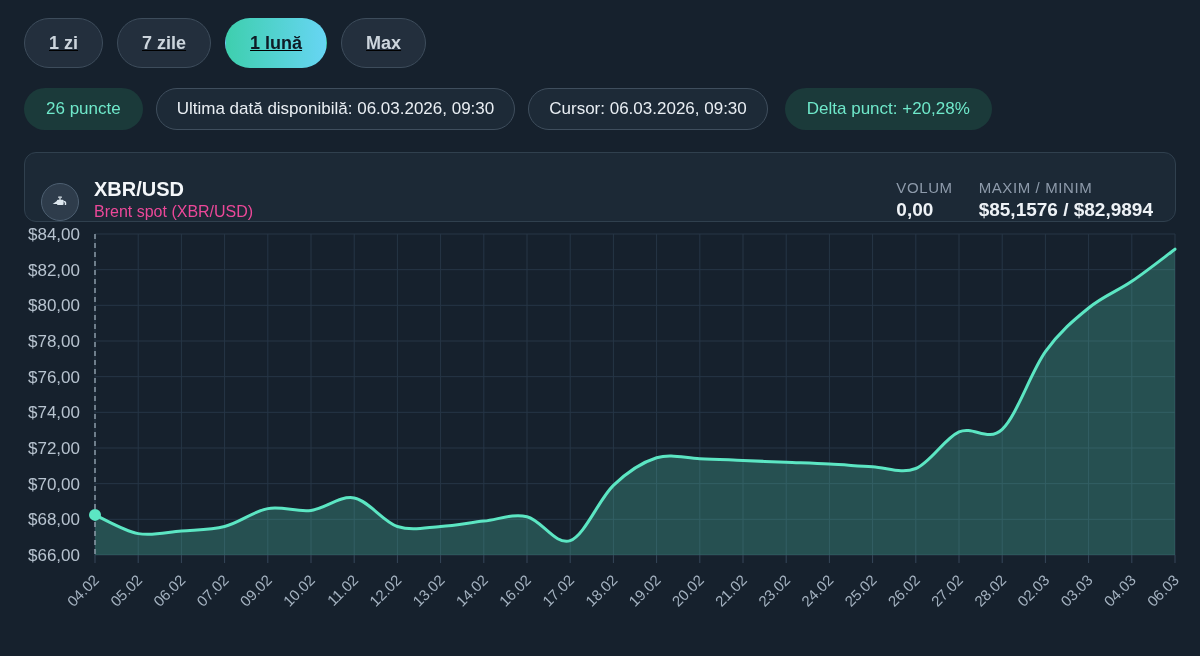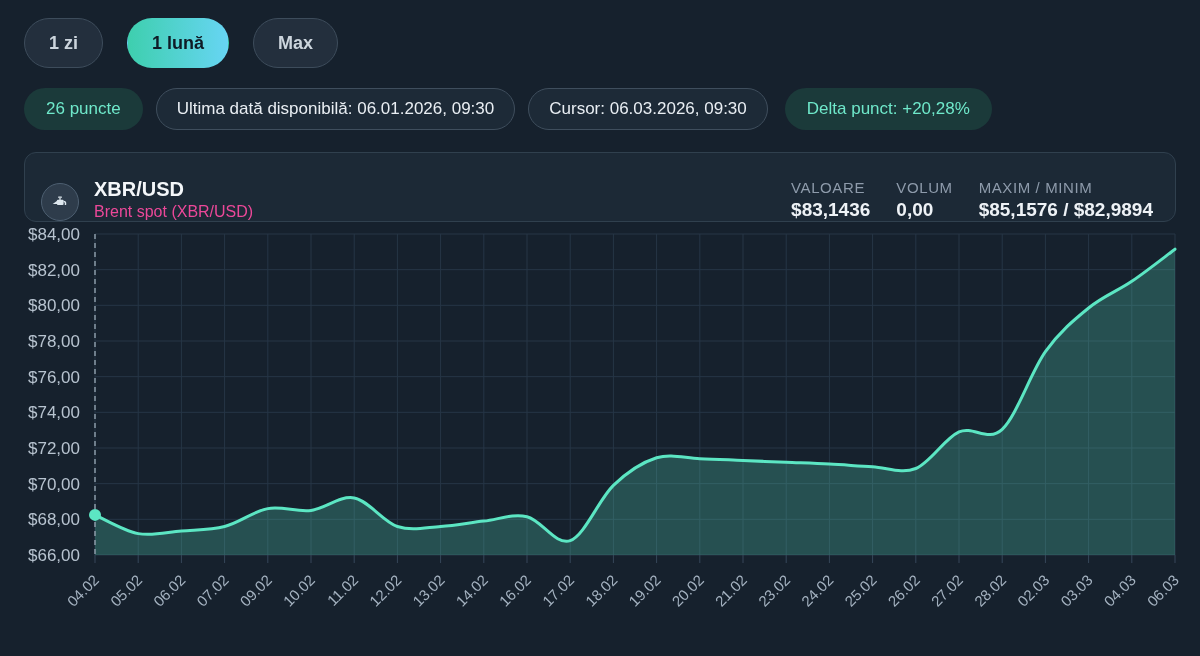--- a/index.html
+++ b/index.html
@@ -5,21 +5,21 @@
   * { box-sizing: border-box; }
   html,body { margin:0; padding:0; }
   body {
     width:1200px; height:656px;
     background:#16212d;
     font-family:"Liberation Sans", sans-serif;
     overflow:hidden;
     -webkit-font-smoothing:antialiased;
   }
   
-  .row1 { display:flex; gap:24px; padding:18px 24px 0 24px; }
+  .row1 { display:flex; gap:14px; padding:18px 24px 0 24px;text-decoration:underline; }
   .tf-btn {
     height:50px; padding:0 24px; border-radius:26px;
     background:#232f3d; border:1px solid #3d4c5b;
     color:#ccd5dd; font-size:18px; font-weight:700;
     display:flex; align-items:center; justify-content:center;
     cursor:pointer; white-space:nowrap;
   }
   .tf-btn.active {
     background:linear-gradient(90deg,#3ecfae,#67d5f3);
     border:1px solid transparent; color:#0f1b26;
@@ -59,27 +59,28 @@
   
   .chart-wrap { }
   svg { display:block; }
   svg text { font-family:"Liberation Sans", sans-serif; }
 </style>
 </head>
 <body>
 
 <div class="row1">
   <button class="tf-btn">1 zi</button>
+  <button class="tf-btn">7 zile</button>
   <button class="tf-btn active">1 lună</button>
   <button class="tf-btn">Max</button>
 </div>
 
 <div class="row2">
   <div class="badge">26 puncte</div>
-  <div class="chip">Ultima dată disponibilă: 06.01.2026, 09:30</div>
+  <div class="chip">Ultima dată disponibilă: 06.03.2026, 09:30</div>
   <div class="chip">Cursor: 06.03.2026, 09:30</div>
   <div class="badge delta">Delta punct: +20,28%</div>
 </div>
 
 <div class="infobar">
   <div class="icon-circle">
     <svg width="20" height="20" viewBox="0 0 24 24" aria-hidden="true">
       <g fill="#dde7ee">
         <rect x="9.6" y="5.4" width="4.8" height="1.5" rx="0.75"></rect>
         <rect x="11.2" y="6.9" width="1.6" height="2.6"></rect>
@@ -87,24 +88,20 @@
         <polygon points="8.6,10.6 3.2,14.4 8.6,14.4"></polygon>
         <path d="M16.2 10.4 a3.4 3.4 0 0 1 3.3 3.7 l-0.15 1.4 h-1.7 l0.15-1.4 a1.8 1.8 0 0 0 -1.6 -2 Z"></path>
       </g>
     </svg>
   </div>
   <div>
     <div class="inst-symbol">XBR/USD</div>
     <div class="inst-name">Brent spot (XBR/USD)</div>
   </div>
   <div class="stats">
-    <div class="stat">
-      <span class="stat-label">VALOARE</span>
-      <span class="stat-value">$83,1436</span>
-    </div>
     <div class="stat">
       <span class="stat-label">VOLUM</span>
       <span class="stat-value">0,00</span>
     </div>
     <div class="stat">
       <span class="stat-label">MAXIM / MINIM</span>
       <span class="stat-value">$85,1576 / $82,9894</span>
     </div>
   </div>
 </div>

